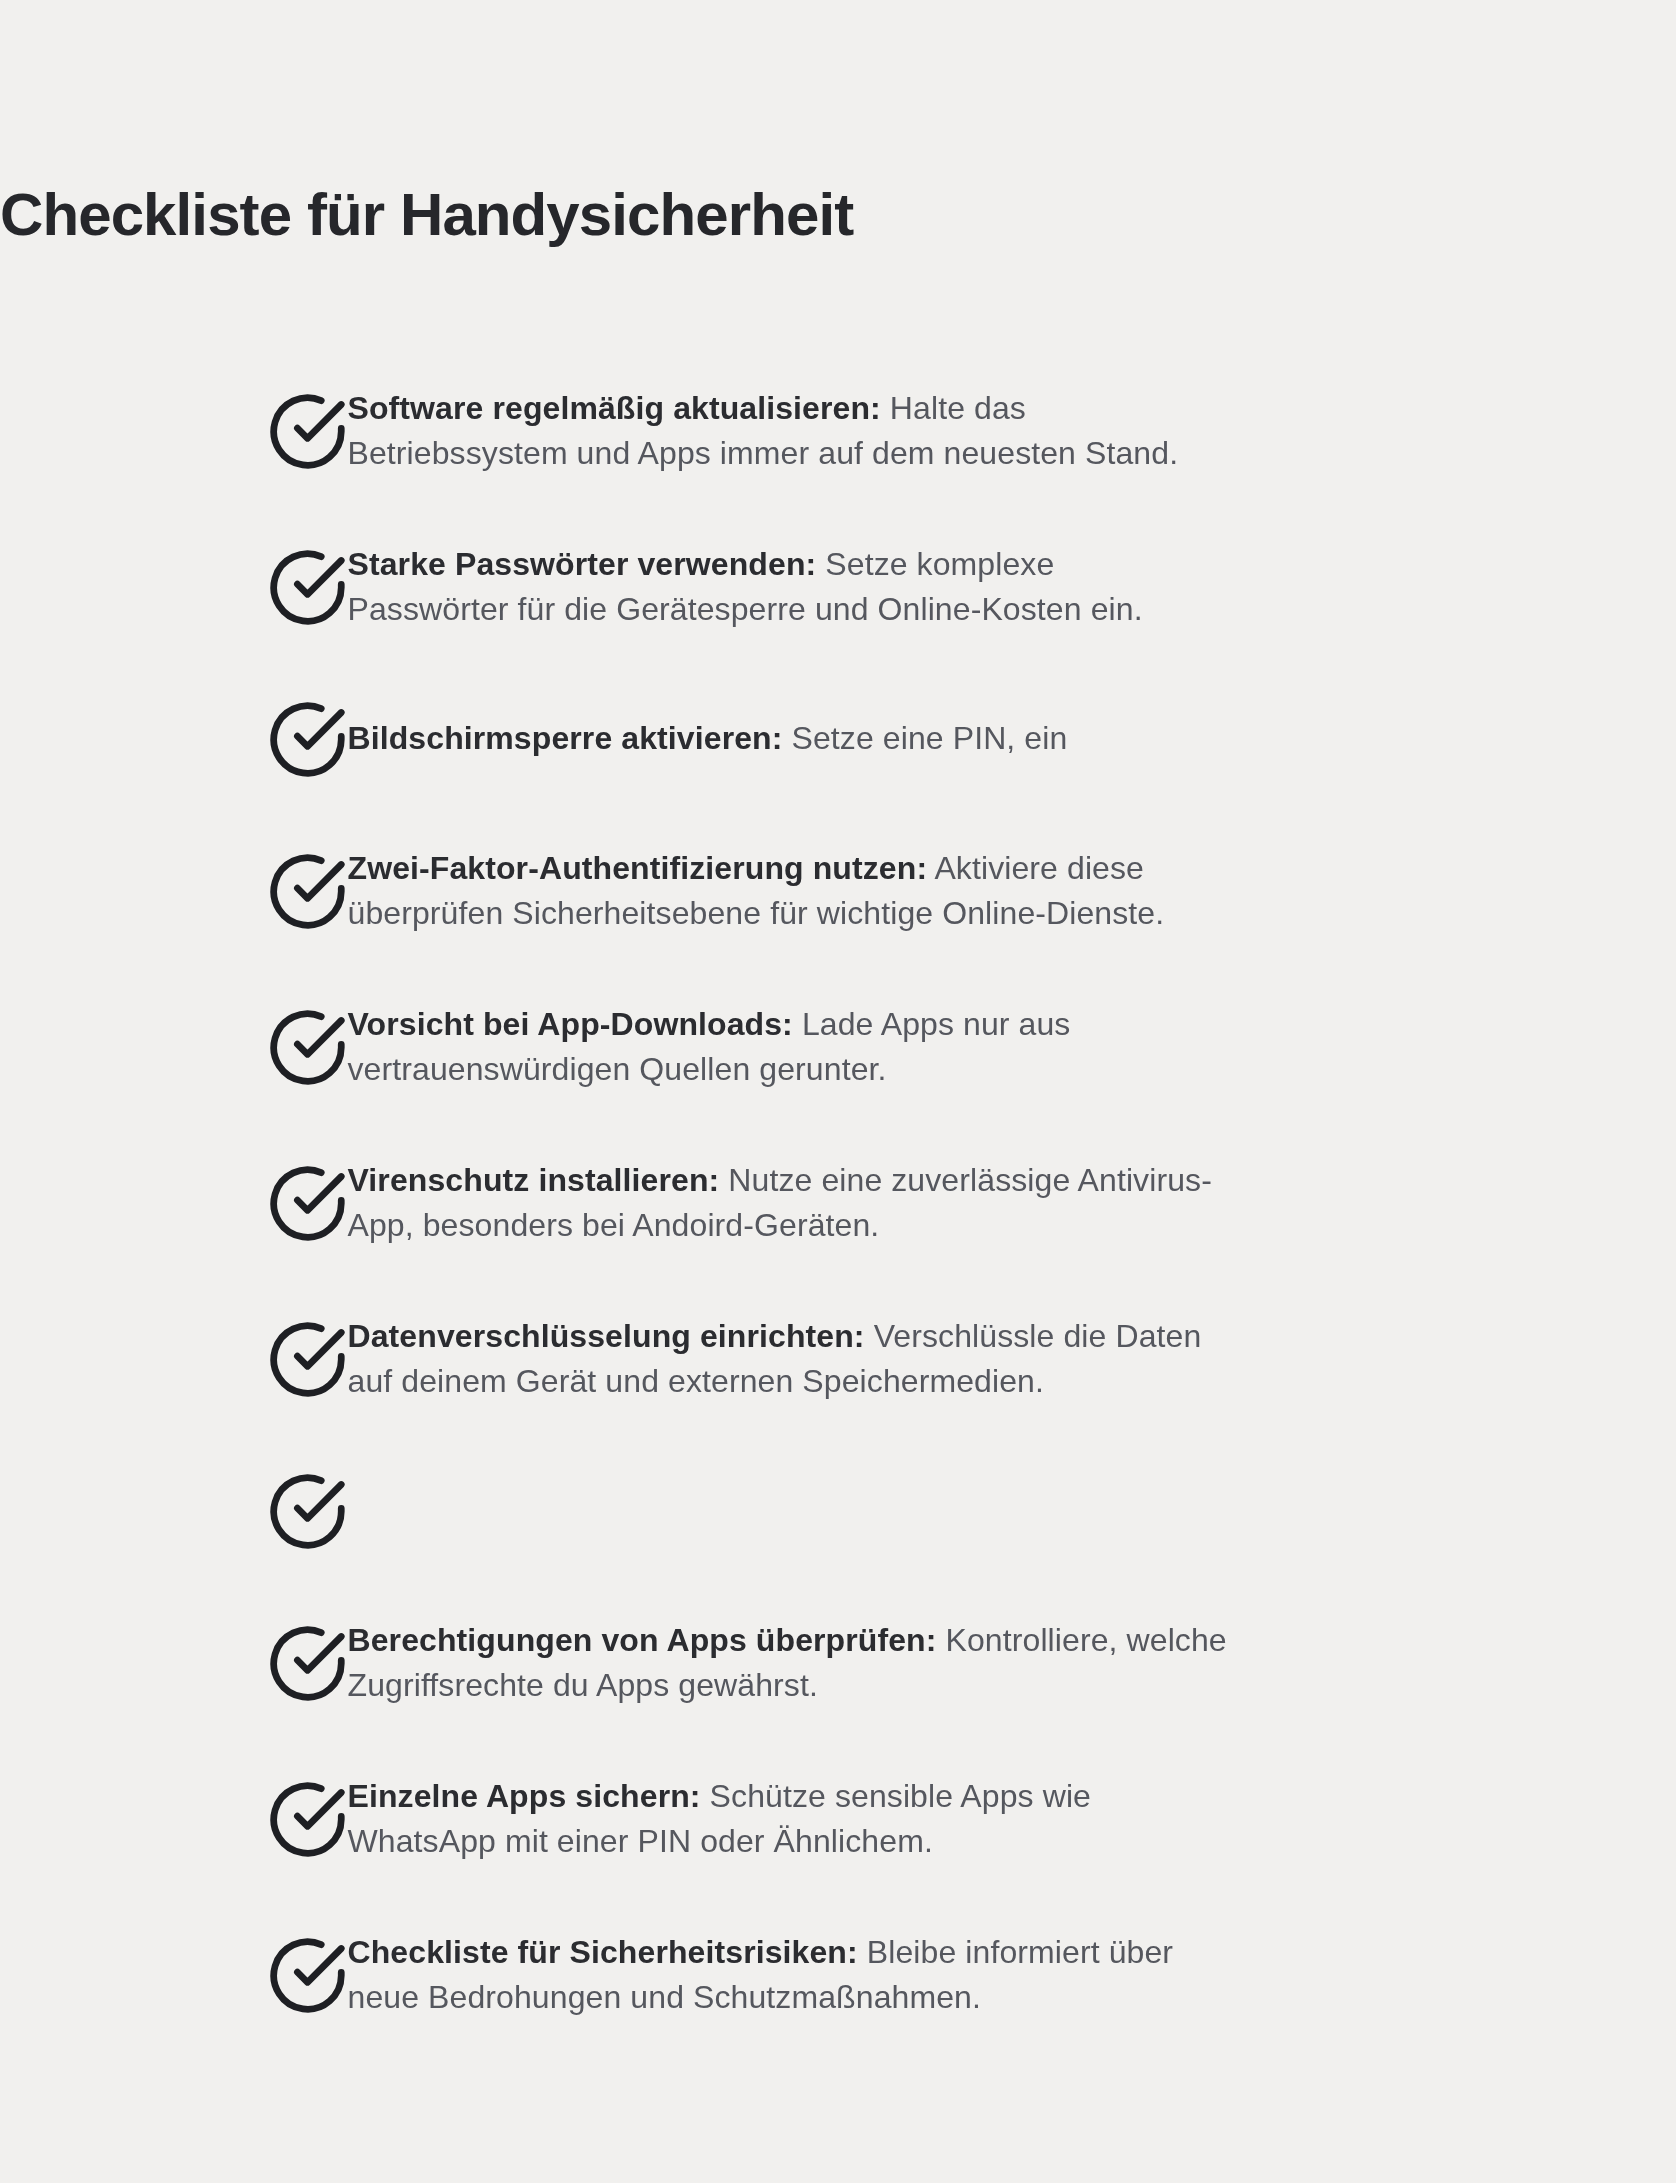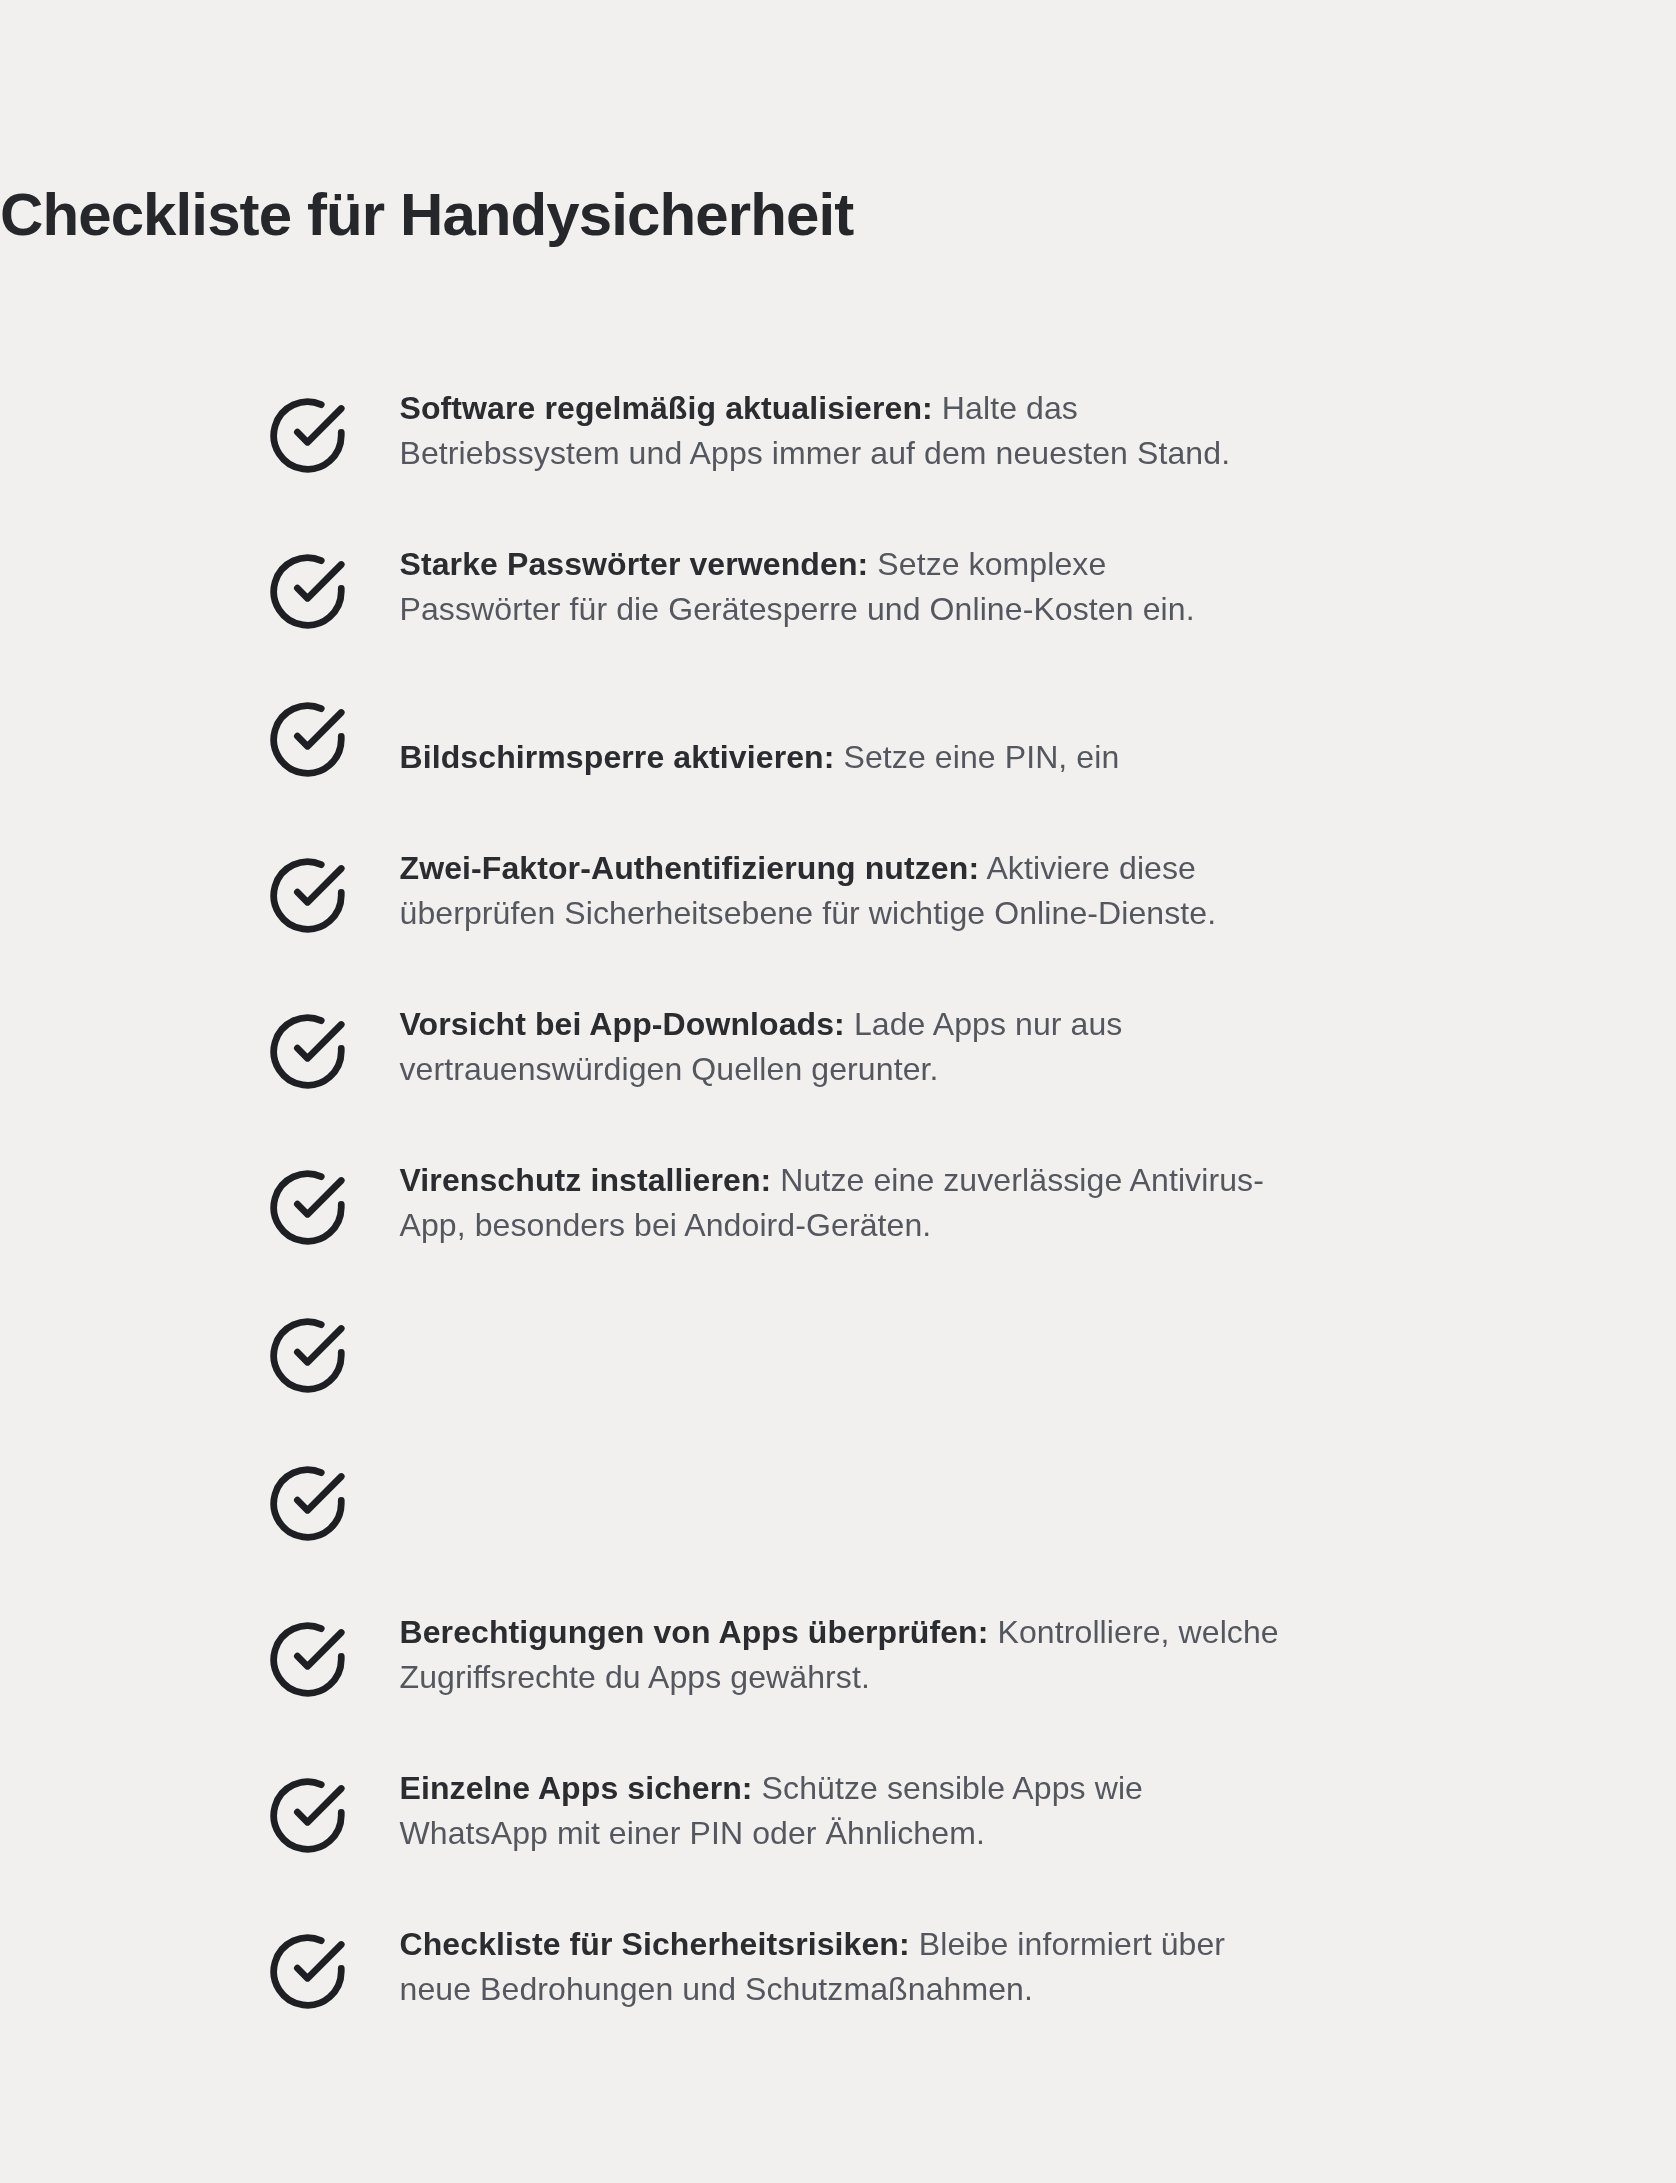--- a/index.html
+++ b/index.html
@@ -34,22 +34,21 @@
     list-style: none;
     width: 1144px;
     margin: 137px auto 0 auto;
     display: flex;
     flex-direction: column;
     row-gap: 66px;
   }
 
   li.checklist-item {
     display: flex;
-    align-items: flex-end;
-    column-gap: 52px;
+    align-items: center;
   }
 
   .check-icon {
     flex: 0 0 auto;
     width: 81px;
     height: 81px;
     margin-top: 0.9px;
     display: block;
   }
 
@@ -148,20 +147,21 @@
       <p class="item-text"><span class="t-line"><strong>Virenschutz installieren:</strong> <span>Nutze eine zuverlässige Antivirus-</span></span><br><span class="t-line">App, besonders bei Andoird-Geräten.</span></p>
     </li>
 
     <li class="checklist-item">
       <span class="check-icon">
         <svg viewBox="0 0 24 24">
             <path d="M22 11.08V12a10 10 0 1 1-5.93-9.14"></path>
             <polyline points="22 4 12 14.01 9 11.01"></polyline>
           </svg>
       </span>
+      <p class="item-text"><span class="t-line"><strong>Datenverschlüsselung einrichten:</strong> <span>Verschlüssle die Daten</span></span><br><span class="t-line">auf deinem Gerät und externen Speichermedien.</span></p>
     </li>
 
     <li class="checklist-item">
       <span class="check-icon">
         <svg viewBox="0 0 24 24">
             <path d="M22 11.08V12a10 10 0 1 1-5.93-9.14"></path>
             <polyline points="22 4 12 14.01 9 11.01"></polyline>
           </svg>
       </span>
     </li>

